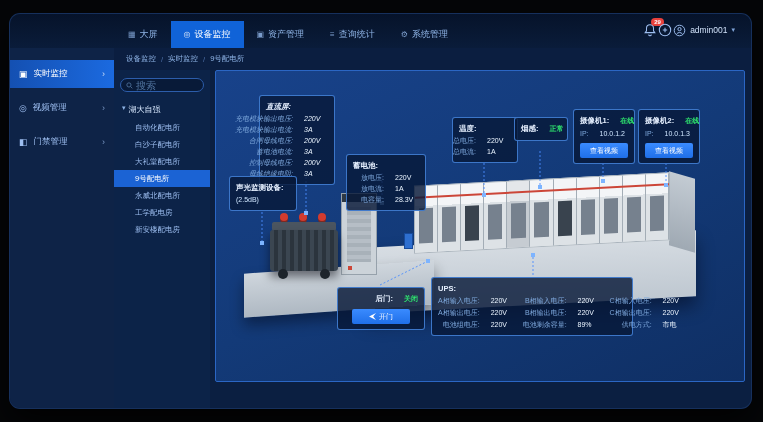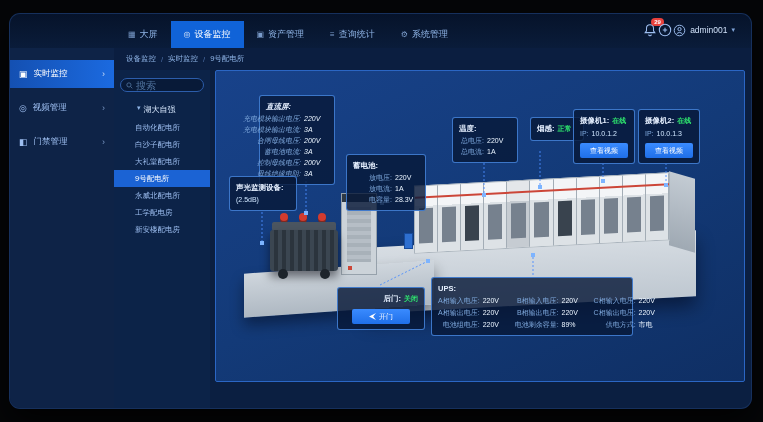--- a/index.html
+++ b/index.html
@@ -44,21 +44,21 @@
 
   
   .subside { position:absolute; left:104px; top:56px; width:96px; bottom:0;
     background:#0c2348; padding:8px 6px; z-index:10; }
   .search { height:14px; border:1px solid #2c5dab; border-radius:8px; background:#081a38;
     display:flex; align-items:center; gap:3px; padding:0 5px; }
   .search svg { width:7px; height:7px; flex:none; }
   .search input { flex:1; min-width:0; background:transparent; border:none; outline:none;
     color:#9cc0ee; font-size:10px; font-family:inherit; }
   .search input::placeholder { color:#51749f; }
-  .tree-root { margin:12px 0 4px 17px; font-size:8px; color:#d9e9ff; display:flex; gap:3px; cursor:pointer; }
+  .tree-root { margin:12px 0 4px 2px; font-size:8px; color:#d9e9ff; display:flex; gap:3px; cursor:pointer; }
   .tree-root .arr { font-size:7px; color:#8fb4e6; }
   .tree-item { font-size:7.5px; color:#9dbef0; padding:3.5px 0 3.5px 15px; cursor:pointer; white-space:nowrap; }
   .tree-item.selected { background:#1b63d4; color:#fff; margin:0 -6px; padding-left:21px; }
 
   
   .main { position:absolute; left:205px; top:56px; width:530px; height:312px;
     background:linear-gradient(155deg,#18428a 0%,#133셔 0%,#133a78 50%,#0f2f64 100%);
     background:linear-gradient(155deg,#18428a 0%,#133a78 50%,#0f2f64 100%);
     border:1px solid #2b66c4; border-radius:2px; z-index:5; }
 
@@ -100,32 +100,32 @@
     border-radius:50%; background:#1d242b; }
   .transformer .wheel.w1{left:10px;} .transformer .wheel.w2{right:10px;}
   .device { position:absolute; left:188px; top:162px; width:9px; height:16px; background:#2e6fd0; border:1px solid #174a9a; }
 
   .links { position:absolute; inset:0; pointer-events:none; }
 
   
   .panel { position:absolute; background:rgba(7,24,56,.82); border:1px solid rgba(70,134,223,.85);
     border-radius:3px; padding:5px 6px; font-size:7px; color:#7fa9dd; line-height:11px; z-index:8; }
   .panel .ptitle { color:#e6f0ff; font-weight:bold; font-size:7.5px; margin-bottom:1px; }
-  .kv { display:flex; justify-content:flex-end; gap:3px; white-space:nowrap; }
+  .kv { display:flex; justify-content:flex-end; gap:11px; white-space:nowrap; }
   .kv .v { min-width:24px; text-align:left; color:#eaf4ff; }
   .status-g { color:#2ee56e; font-weight:bold; }
   .ip-row { color:#7fa9dd; margin-top:1px; }
   .ip-row .v { color:#cfe6ff; }
   .btn { display:block; width:100%; margin-top:4px; background:linear-gradient(#3a8bff,#1f6fe8);
     border:none; border-radius:2px; color:#fff; font-size:7px; padding:2.5px 0;
     text-align:center; cursor:pointer; font-family:inherit; }
   .p-dc { left:43px; top:24px; width:76px;font-style:italic; }
   .p-batt { left:130px; top:52px; width:80px;margin-top:31px; }
   .p-temp { left:236px; top:46px; width:66px; }
-  .p-smoke { left:314px; top:46px; width:54px; }
+  .p-smoke { left:298px; top:46px; width:54px; }
   .p-cam1 { left:357px; top:38px; width:62px; }
   .p-cam2 { left:422px; top:38px; width:62px; }
   .p-sound { left:13px; top:105px; width:68px; }
   .p-door { left:121px; top:216px; width:88px; text-align:center; }
   .p-door .btn { width:58px; margin:4px auto 0; display:flex; align-items:center; justify-content:center; gap:3px; }
   .p-ups { left:215px; top:206px; width:202px; }
   .ups-grid { display:grid; grid-template-columns:1fr 1.15fr 1fr; column-gap:8px; row-gap:1px; }
 </style>
 </head>
 <body>

